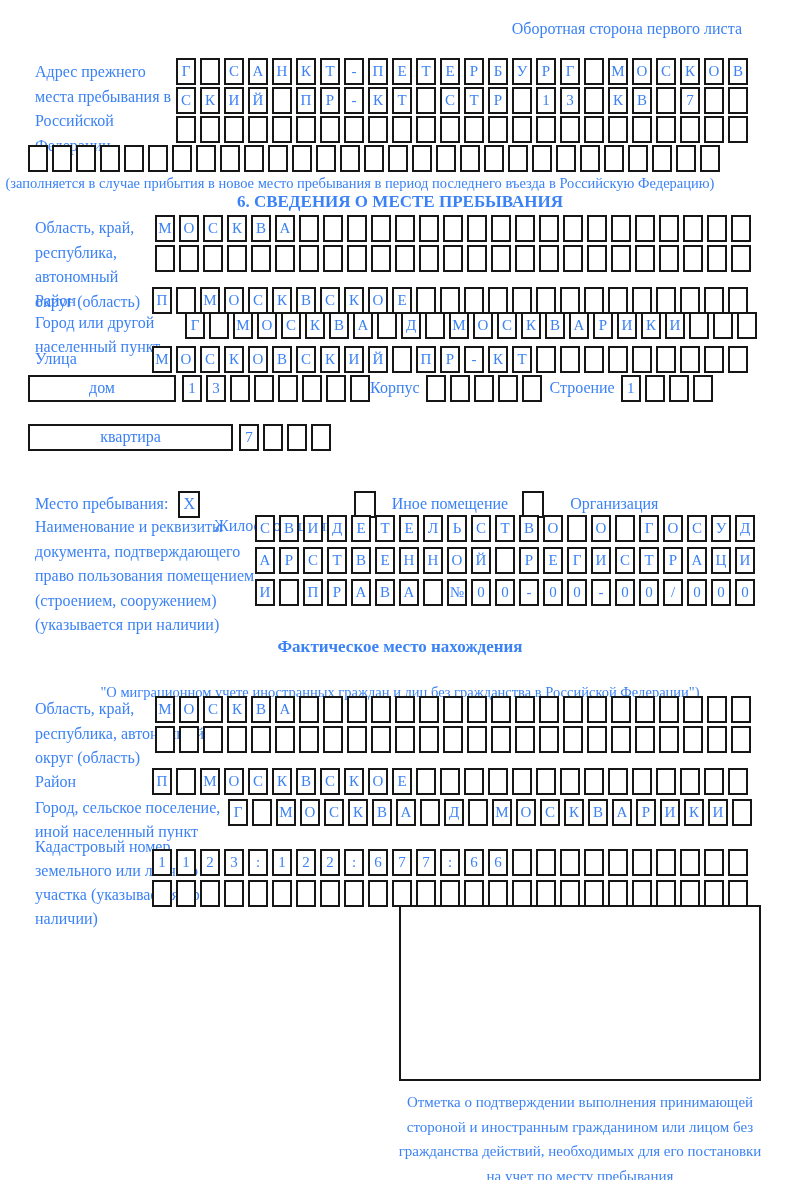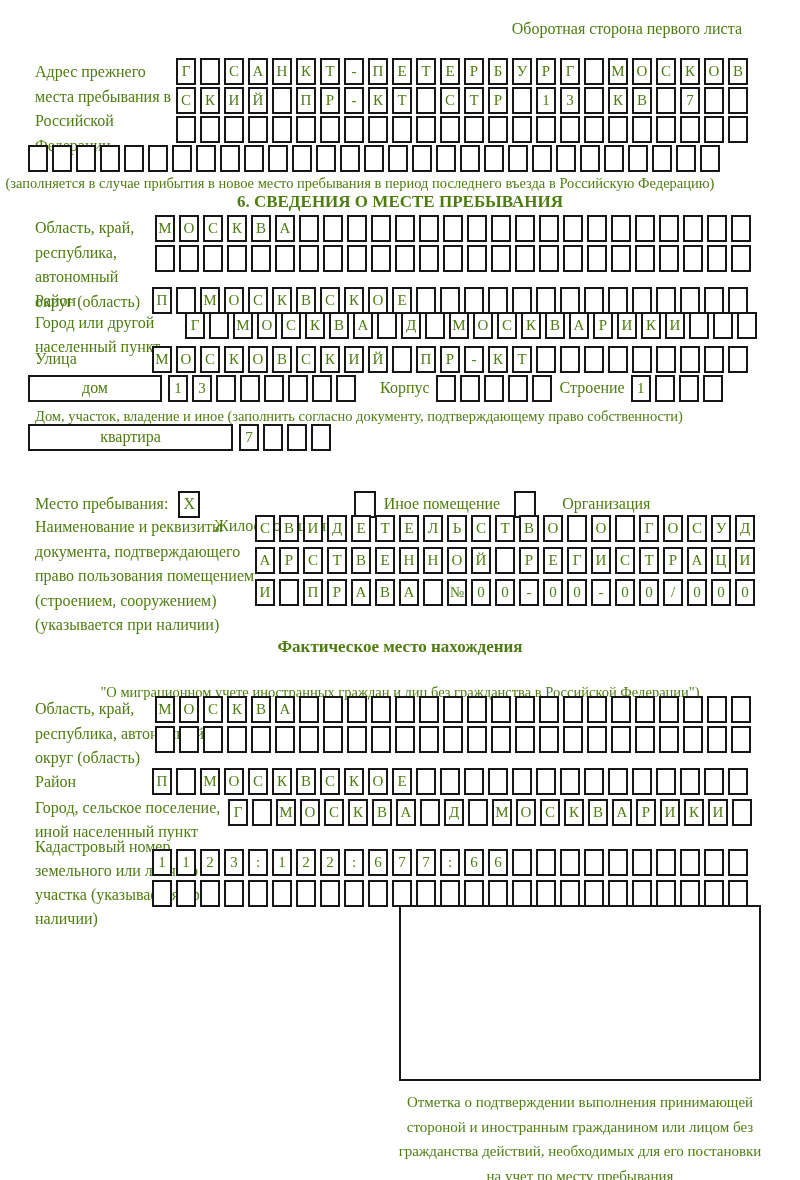--- a/index.html
+++ b/index.html
@@ -1,19 +1,19 @@
 <!DOCTYPE html>
 <html><head>
 <meta charset="utf-8">
 <style>
   * { margin:0; padding:0; box-sizing:border-box; }
   html,body { background:#ffffff; }
   #page {
     position:relative; width:800px; height:1180px;
-    background:#fff; color:#4d7c0f;
+    background:#fff; color:#3b82f6;
     font-family:"Liberation Serif", serif;
     overflow:hidden;
   }
   .abs { position:absolute; }
   .grid { display:flex; column-gap:4px; }
   .vgrid { display:flex; flex-direction:column; }
   .cell {
     flex:0 0 20px; width:20px; height:27px;
     border:2px solid #161616;
     font-size:15px; line-height:22px; text-align:center;
@@ -45,36 +45,36 @@
   #region2-label { left:35px;  top:216px; width:122px; }
   #region2-grid  { left:155px; top:215px; row-gap:3px; }
   #district2-label { left:35px;  top:289px; }
   #district2-grid  { left:152px; top:287px; }
   #city2-label  { left:35px;  top:311px; width:158px; line-height:24px; }
   #city2-grid   { left:185px; top:312px; }
   #street-label { left:35px;  top:347px; }
   #street-grid  { left:152px; top:346px; }
 
   #house-row    { left:28px;  top:375px; }
-  #house-box    { width:134px; }
+  #house-box    { width:148px; }
   #house-cells  { margin-left:6px; }
-  #korpus-label { margin-left:24px; }
+  #korpus-label { margin-left:0; }
   #korpus-cells { margin-left:6px; }
   #stroenie-label { margin-left:8px; }
   #stroenie-cells { margin-left:6px; }
   #house-note   { left:35px;  top:406px; }
 
   #apt-row      { left:28px;  top:424px; }
   #apt-box      { width:205px; }
   #apt-cells    { margin-left:6px; }
   #apt-note     { left:35px;  top:454px; }
 
   #stay-row     { left:35px;  top:470px; }
   #cb0 { margin-left:10px; } #opt0 { margin-left:14px;margin-top:44px; }
-  #cb1 { margin-left:12px; } #opt1 { margin-left:8px; }
+  #cb1 { margin-left:12px; } #opt1 { margin-left:16px; }
   #cb2 { margin-left:14px; } #opt2 { margin-left:26px; }
   #stay-note    { left:180px; top:498px; width:320px; text-align:center; }
 
   #doc-label    { left:35px;  top:515px; width:222px; }
   #doc-grid     { left:255px; top:515px; row-gap:5px; }
 
   #fact-title   { left:0;     top:637px; }
   #fact-note1   { left:0;     top:661px; width:800px; text-align:center; }
   #fact-note2   { left:0;     top:682px; width:800px; text-align:center; }
 
@@ -379,21 +379,20 @@
         <span class="cell"></span>
       </div>
     <div class="lbl" id="stroenie-label">Строение</div>
     <div class="grid" id="stroenie-cells">
         <span class="cell">1</span>
         <span class="cell"></span>
         <span class="cell"></span>
         <span class="cell"></span>
       </div>
   </div>
-  <div class="abs note" id="house-note">Дом, участок, владение и иное (заполнить согласно документу, подтверждающему право собственности)</div>
 
   <div class="abs row" id="apt-row">
     <div class="wbox" id="apt-box">квартира</div>
     <div class="grid" id="apt-cells">
         <span class="cell">7</span>
         <span class="cell"></span>
         <span class="cell"></span>
         <span class="cell"></span>
       </div>
   </div>

